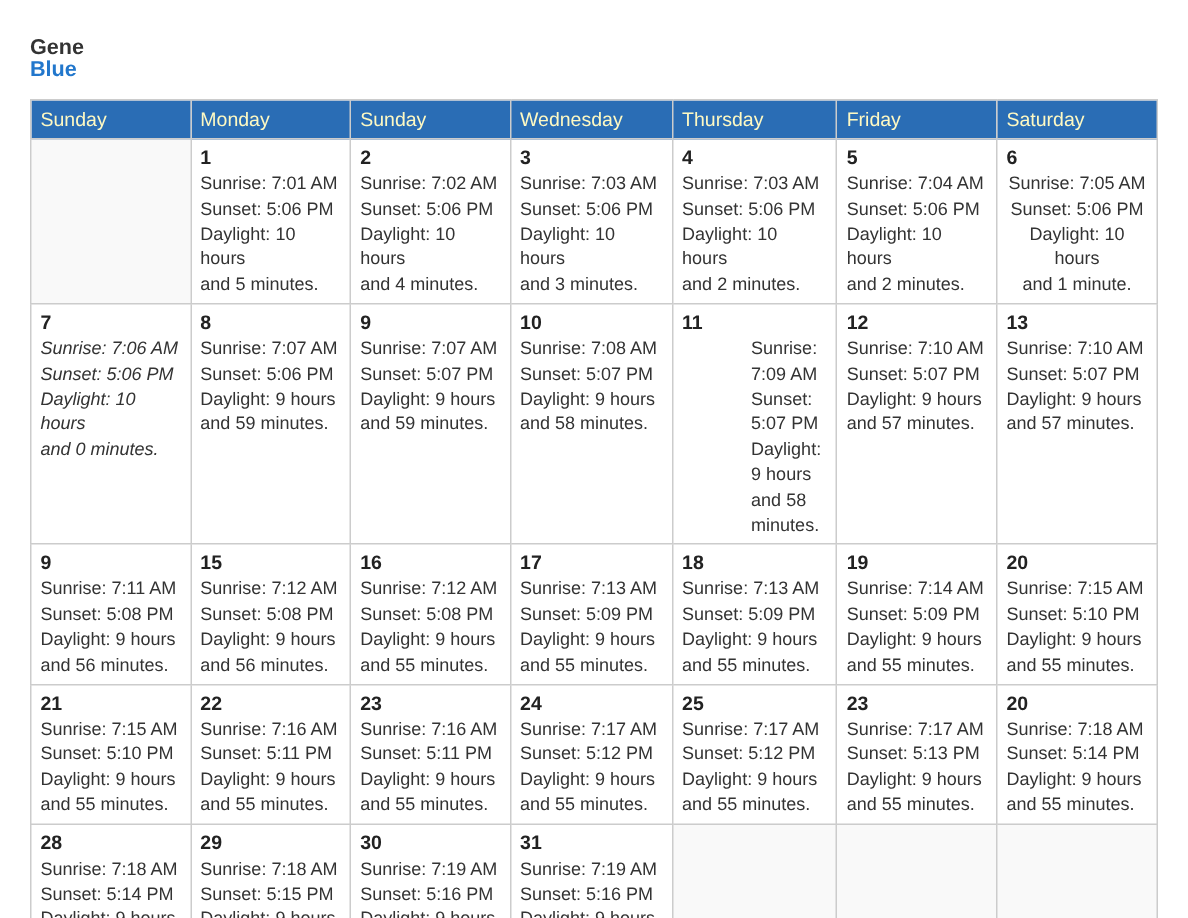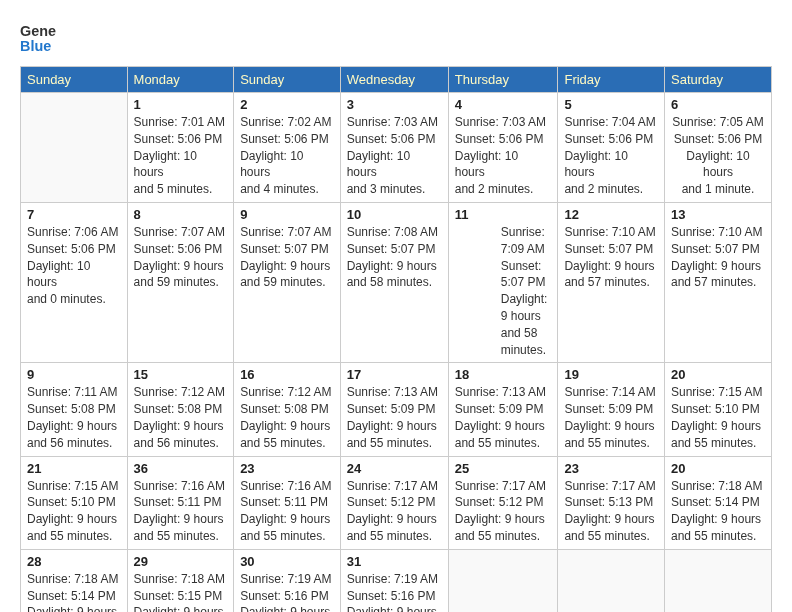--- a/index.html
+++ b/index.html
@@ -152,21 +152,21 @@
           <div class="day-number">6</div>
           <div class="day-info" style="white-space: pre-line; text-align: center;">Sunrise: 7:05 AM
 Sunset: 5:06 PM
 Daylight: 10 hours
 and 1 minute.</div>
         </td>
       </tr>
       <tr>
         <td>
           <div class="day-number">7</div>
-          <div class="day-info" style="white-space: pre-line;">Sunrise: 7:06 AM
+          <div class="day-info" style="white-space: pre-line; font-style: italic;">Sunrise: 7:06 AM
 Sunset: 5:06 PM
 Daylight: 10 hours
 and 0 minutes.</div>
         </td>
         <td>
           <div class="day-number">8</div>
           <div class="day-info" style="white-space: pre-line;">Sunrise: 7:07 AM
 Sunset: 5:06 PM
 Daylight: 9 hours
 and 59 minutes.</div>
@@ -260,21 +260,21 @@
       </tr>
       <tr>
         <td>
           <div class="day-number">21</div>
           <div class="day-info" style="white-space: pre-line;">Sunrise: 7:15 AM
 Sunset: 5:10 PM
 Daylight: 9 hours
 and 55 minutes.</div>
         </td>
         <td>
-          <div class="day-number">36</div>
+          <div class="day-number">22</div>
           <div class="day-info" style="white-space: pre-line;">Sunrise: 7:16 AM
 Sunset: 5:11 PM
 Daylight: 9 hours
 and 55 minutes.</div>
         </td>
         <td>
           <div class="day-number">23</div>
           <div class="day-info" style="white-space: pre-line;">Sunrise: 7:16 AM
 Sunset: 5:11 PM
 Daylight: 9 hours

